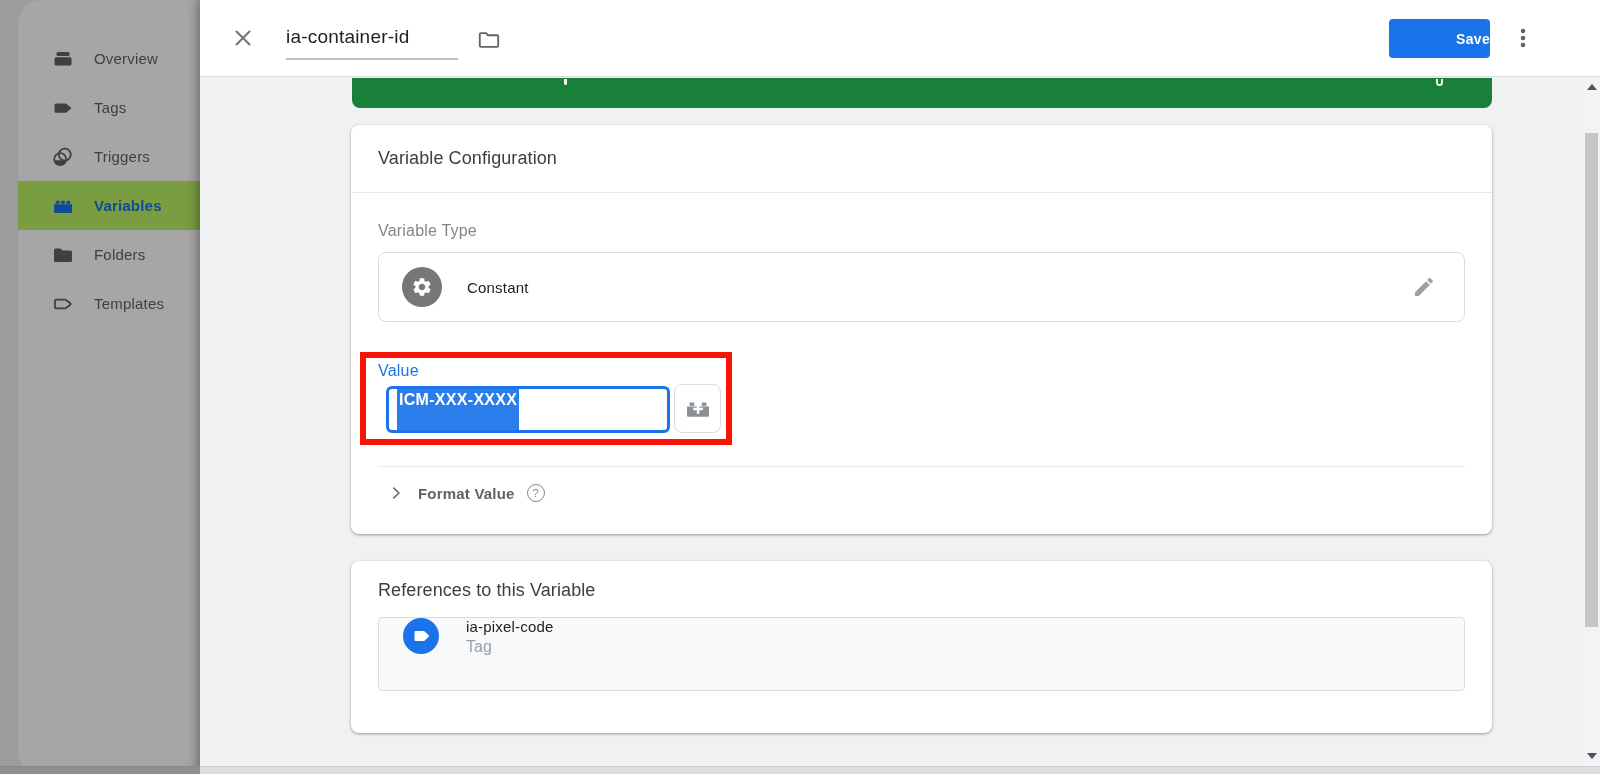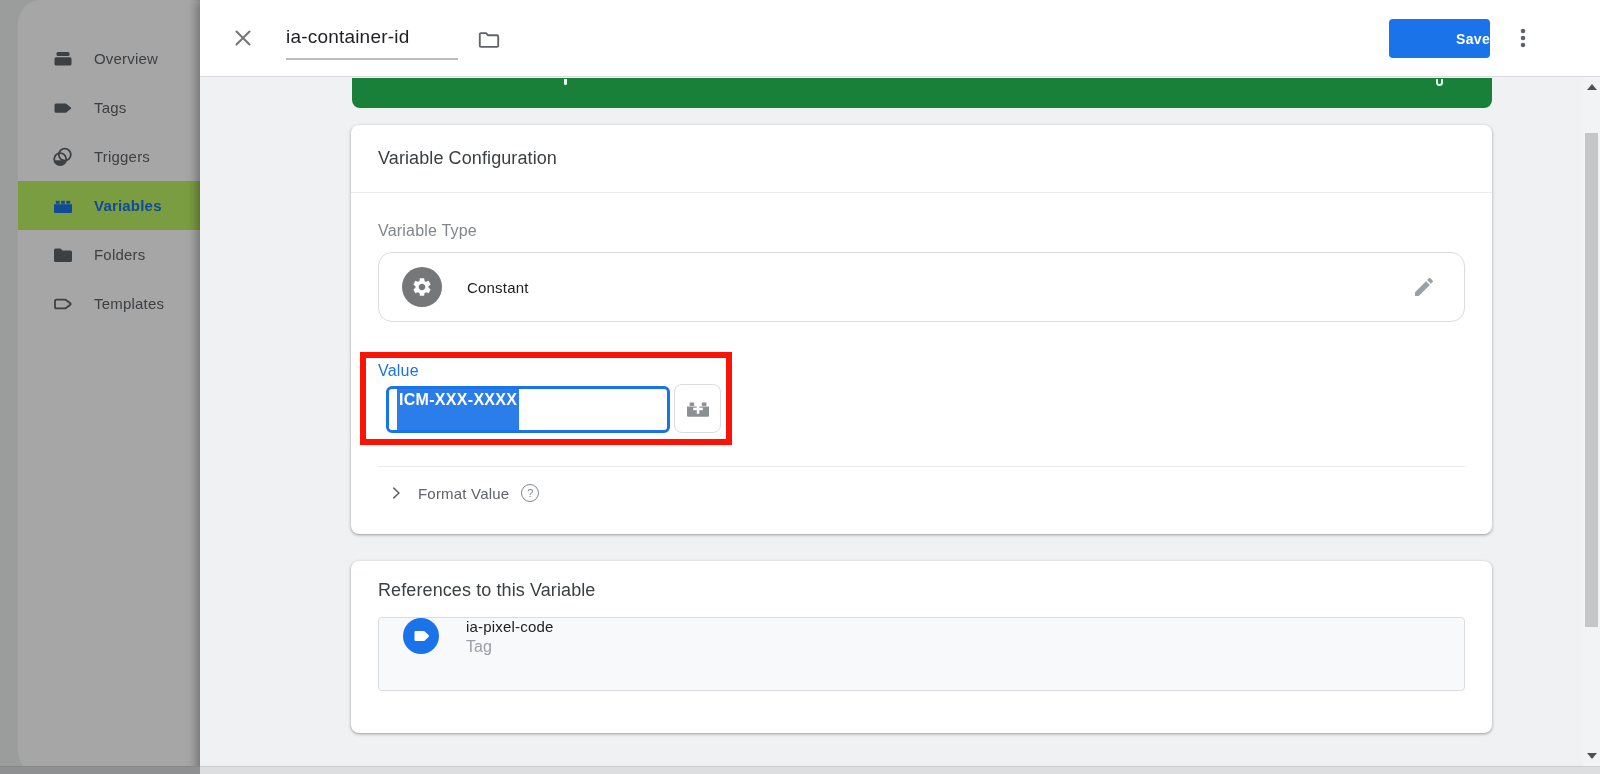--- a/index.html
+++ b/index.html
@@ -44,36 +44,36 @@
   .card-title { position:absolute; left:27px; font-size:18px; color:#3c4043; letter-spacing:.1px; }
   .card1 .card-title { top:23px; }
   .card2 .card-title { top:19px; }
   .hdiv { position:absolute; left:0; width:100%; height:1px; background:#e8eaed; }
   .card1 .hdiv.top { top:67px; }
   .card1 .hdiv.mid { top:341px; left:27px; width:1087px; }
 
   .field-label { position:absolute; font-size:16px; letter-spacing:.2px; }
   .type-label { left:27px; top:97px; color:#80868b; }
 
-  .type-box { position:absolute; left:27px; top:127px; width:1087px; height:70px; border:1px solid #dadce0; border-radius:14px; display:flex; align-items:center; }
+  .type-box { position:absolute; left:27px; top:127px; width:1087px; height:70px; border:1px solid #dadce0; border-radius:8px; display:flex; align-items:center; }
   .gear-circle { width:40px; height:40px; border-radius:50%; background:#757779; margin-left:23px; display:flex; align-items:center; justify-content:center; }
   .type-value { font-size:15px; color:#202124; margin-left:25px; letter-spacing:.2px; }
   .pencil { position:absolute; right:28px; top:22px; width:24px; height:24px; cursor:pointer; }
 
   .red-annotation { position:absolute; left:9px; top:227px; width:372px; height:93px; border:6px solid #f91405; z-index:4; pointer-events:none; }
 
   .value-label { left:27px; top:237px; color:#1a73e8; }
   .value-input { position:absolute; left:35px; top:261px; width:284px; height:47px; background:#fff; border:3px solid #1a73e8; border-radius:6px; display:flex; cursor:text; }
   .value-input .sel { margin-left:8px; background:#2b7de9; color:#ffffff; font-size:16px; font-weight:bold; letter-spacing:.3px; padding:2px 2px 3px 2px; }
 
   .brick-btn { position:absolute; left:323px; top:259px; width:47px; height:49px; background:#fff; border:1px solid #dadce0; border-radius:8px; display:flex; align-items:center; justify-content:center; cursor:pointer; }
 
   .format-row { position:absolute; left:27px; top:354px; height:28px; display:flex; align-items:center; cursor:pointer; }
   .format-row .chev { width:18px; height:18px; margin-left:9px; }
-  .format-row .fmt-lbl { font-size:15px; color:#5f6368; margin-left:13px; letter-spacing:.2px; }
+  .format-row .fmt-lbl { font-size:15px; color:#5f6368; margin-left:13px; letter-spacing:.2px;font-weight:bold; }
   .help-circle { width:18px; height:18px; border:1.5px solid #80868b; border-radius:50%; margin-left:12px; display:flex; align-items:center; justify-content:center; font-size:11px; color:#80868b; cursor:pointer; }
 
   .ref-row { position:absolute; left:27px; top:56px; width:1087px; height:74px; background:#f8f9fa; border:1px solid #dadce0; border-radius:4px; display:flex; align-items:flex-start; cursor:pointer; }
   .tag-circle { width:36px; height:36px; border-radius:50%; background:#1a73e8; margin-left:24px; flex:0 0 36px; }
   .ref-text { margin-left:27px; }
   .ref-name { font-size:15px; color:#202124; letter-spacing:.2px; }
   .ref-type { font-size:16px; color:#9aa0a6; margin-top:3px; }
 
   
   .scrollbar { position:absolute; right:0; top:77px; bottom:8px; width:17px; background:#f2f3f4; z-index:6; }

